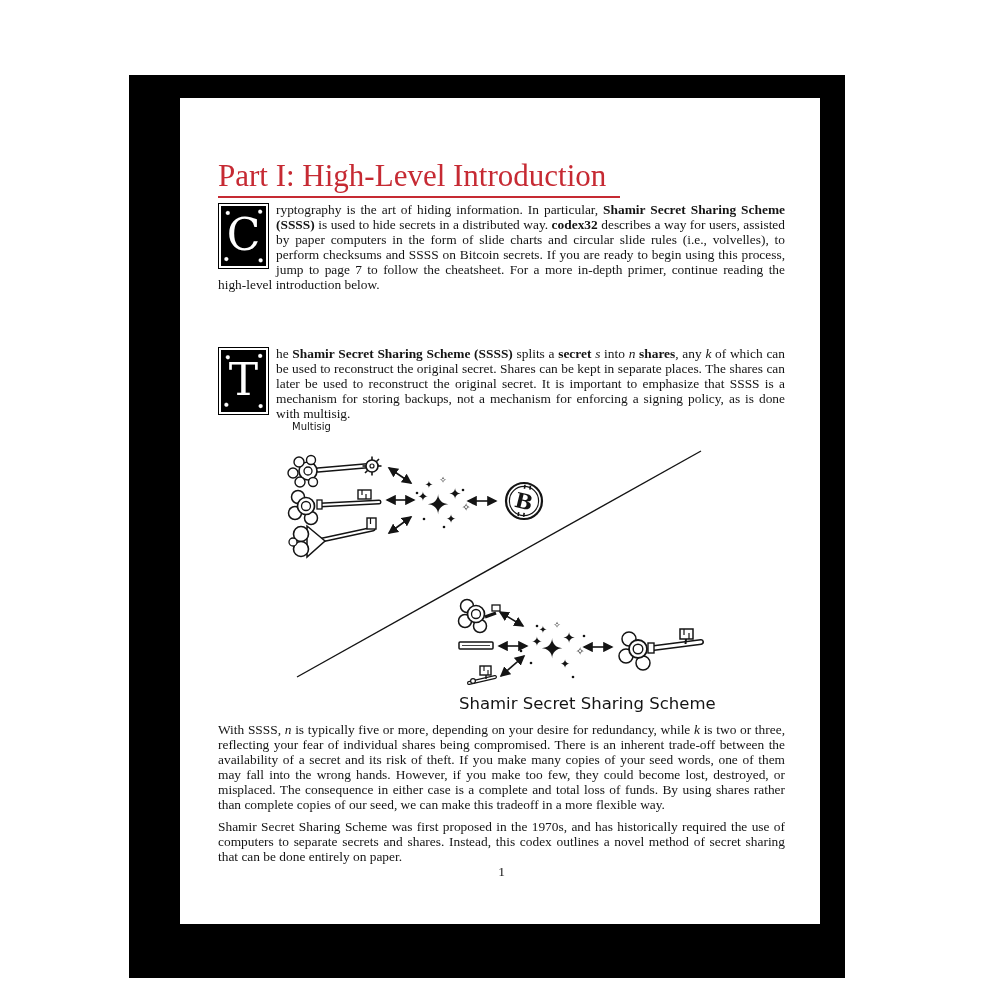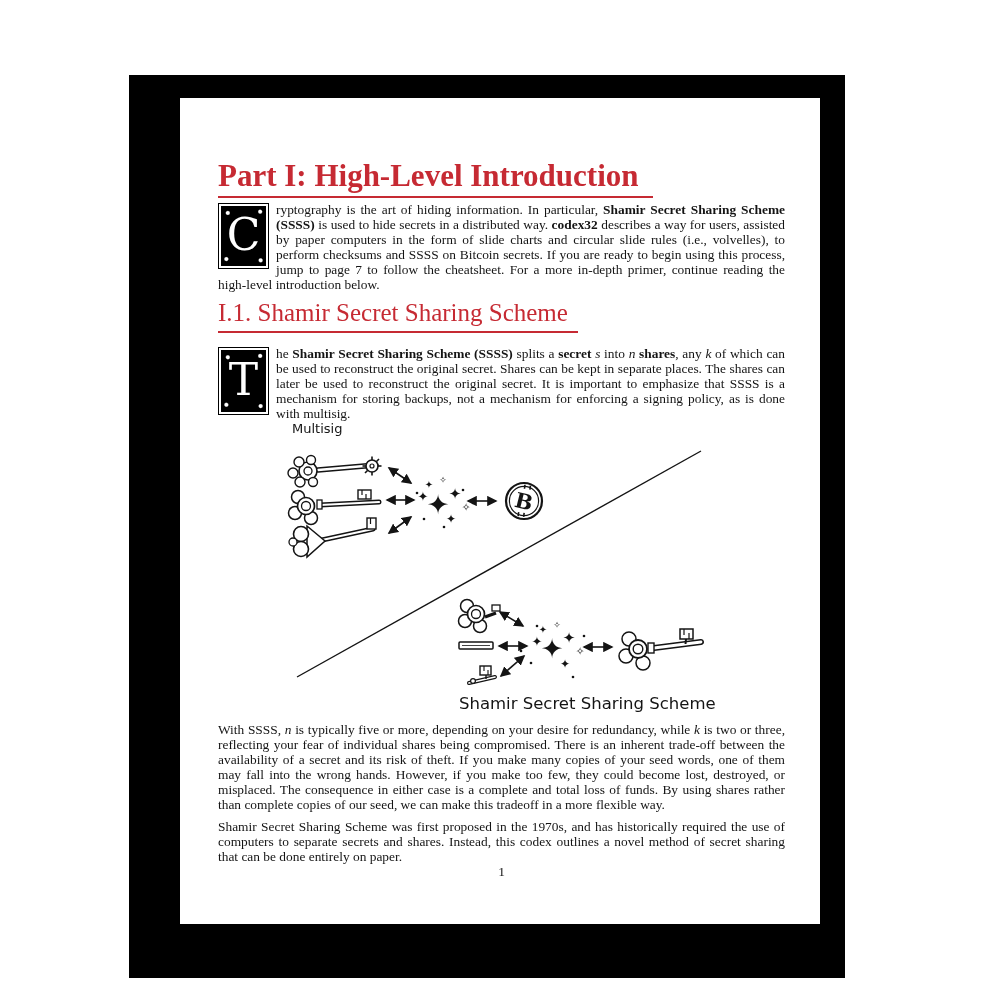--- a/index.html
+++ b/index.html
@@ -10,21 +10,21 @@
   .backdrop{
     position:absolute;left:129px;top:75px;width:716px;height:903px;
     background:#000000;
   }
   .page{
     position:absolute;left:180px;top:98px;width:640px;height:826px;
     background:#ffffff;color:#141414;
   }
   .part-title{
     position:absolute;left:38px;top:60px;margin:0;
-    font-size:31px;font-weight:bold;line-height:36px;
+    font-size:31px;font-weight:normal;line-height:36px;
     color:var(--accent,#c62a33);
     border-bottom:2.5px solid var(--accent,#c62a33);
     padding:0 14px 2px 0;display:inline-block;white-space:nowrap;
   }
   .section-heading{
     position:absolute;left:38px;top:200px;margin:0;
     font-size:25px;font-weight:normal;line-height:30px;
     color:var(--accent,#c62a33);
     border-bottom:2px solid var(--accent,#c62a33);
     padding:0 10px 3px 0;display:inline-block;white-space:nowrap;
@@ -51,21 +51,21 @@
     box-shadow:inset 0 0 0 2px #ffffff;
     color:#ffffff;text-align:center;line-height:62px;
     font-family:"DejaVu Serif",serif;font-size:44px;
   }
   .dropcap.t{height:66px;line-height:64px;}
   .figure{
     position:absolute;left:0;top:322px;width:640px;height:300px;
   }
   .fig-label{
     position:absolute;margin:0;color:#141414;
-    font-family:"DejaVu Sans",sans-serif;font-size:13px;white-space:nowrap;
+    font-family:"DejaVu Sans",sans-serif;font-size:10px;white-space:nowrap;
   }
   .lbl-multisig{left:112px;top:1px;}
   .lbl-sss{left:279px;top:274px;font-size:16.5px;text-align:center;}
   .page-number{
     position:absolute;left:38px;top:766px;width:567px;margin:0;
     text-align:center;font-size:13.4px;color:#141414;
   }
   svg text.sp{font-family:"DejaVu Sans",sans-serif;fill:#141414;}
 </style>
 </head>
@@ -74,21 +74,20 @@
 <div class="backdrop"></div>
 
 <div class="page">
 
   <h1 class="part-title">Part I: High-Level Introduction</h1>
 
   <p class="body-par p-intro">
     <span class="dropcap">C</span><span><span>ryptography is the art of hiding information. In particular, </span><span class="b">Shamir Secret Sharing Scheme (SSSS)</span><span> is used to hide secrets in a distributed way. </span><span class="b">codex32</span><span> describes a way for users, assisted by paper computers in the form of slide charts and circular slide rules (i.e., volvelles), to perform checksums and SSSS on Bitcoin secrets. If you are ready to begin using this process, jump to page 7 to follow the cheatsheet. For a more in-depth primer, continue reading the high-level introduction below.</span></span>
   </p>
 
-  <h2 class="section-heading">I.1. Shamir Secret Sharing Scheme</h2>
 
   <p class="body-par p-ssss">
     <span class="dropcap t">T</span><span><span>he </span><span class="b">Shamir Secret Sharing Scheme (SSSS)</span><span> splits a </span><span class="b">secret</span><span> </span><span class="i">s</span><span> into </span><span class="i">n</span><span> </span><span class="b">shares</span><span>, any </span><span class="i">k</span><span> of which can be used to reconstruct the original secret. Shares can be kept in separate places. The shares can later be used to reconstruct the original secret. It is important to emphasize that SSSS is a mechanism for storing backups, not a mechanism for enforcing a signing policy, as is done with multisig.</span></span>
   </p>
 
   <div class="figure">
     <p class="fig-label lbl-multisig">Multisig</p>
     <p class="fig-label lbl-sss">Shamir Secret Sharing Scheme</p>
 
     <svg width="640" height="300" viewBox="0 0 640 300">

